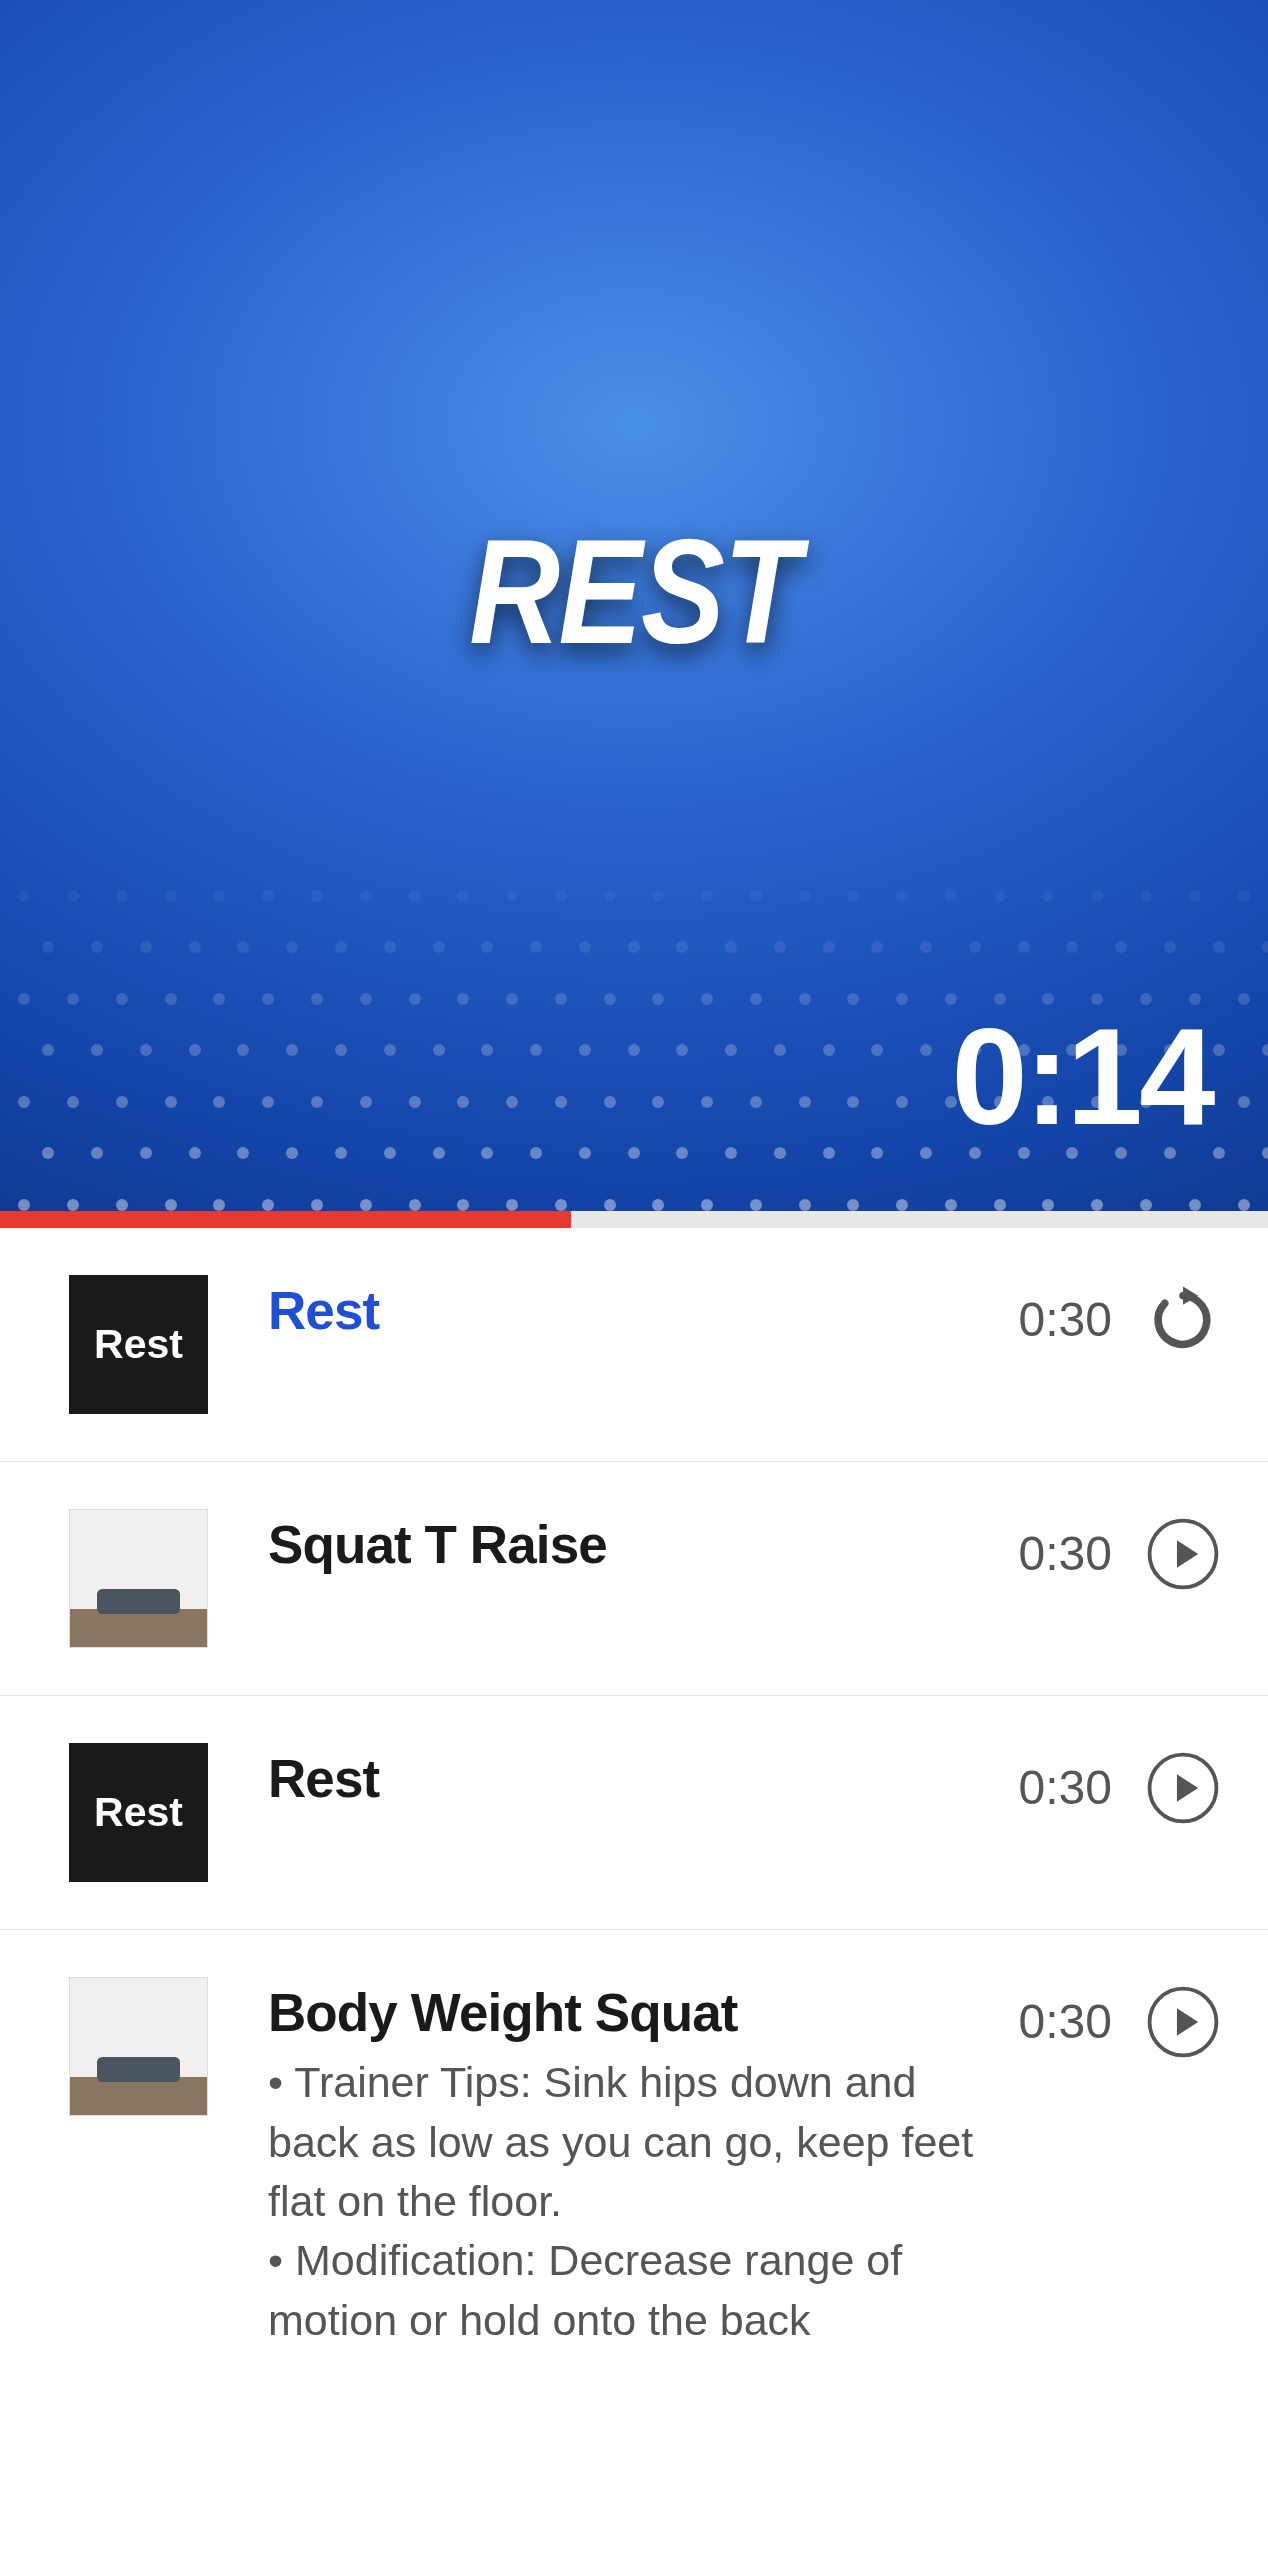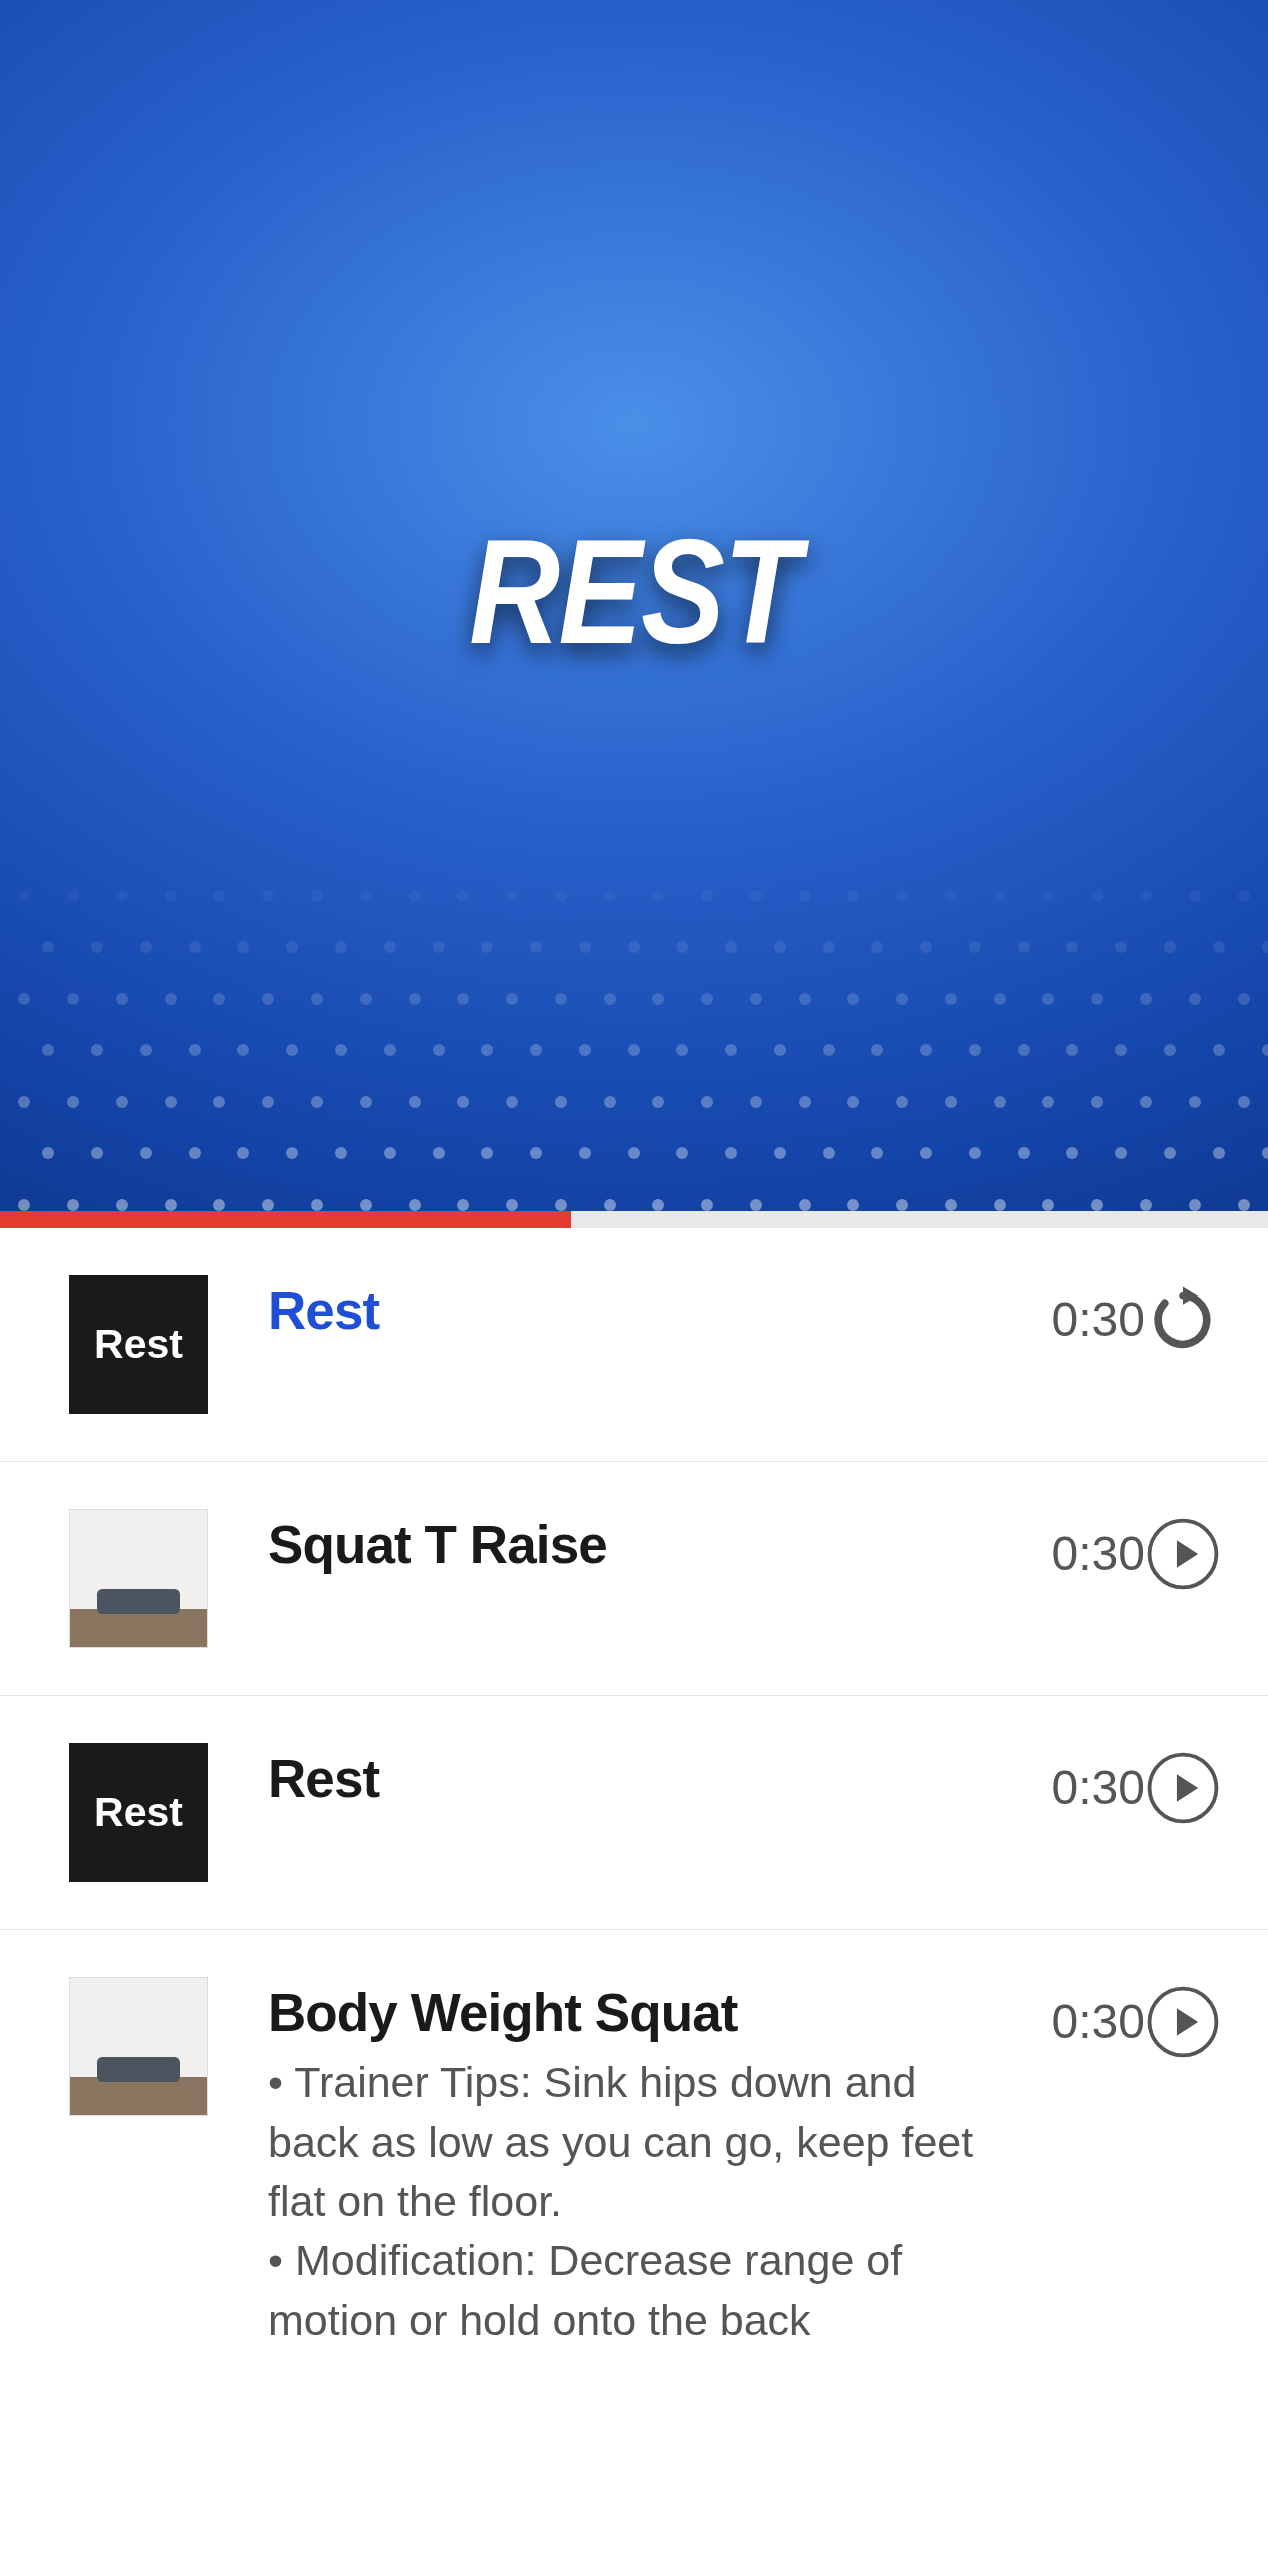--- a/index.html
+++ b/index.html
@@ -128,20 +128,21 @@
   }
   .item-desc {
     font-size: 43px;
     color: #555555;
     line-height: 1.38;
     font-weight: 400;
   }
   .item-meta {
     display: flex;
     align-items: center;
+    gap: 33px;
     flex-shrink: 0;
     padding-top: 6.9px;
     text-align: center;
   }
   .item-time {
     font-size: 48px;
     font-weight: 400;
     color: #555555;
   }
   .icon-btn {
@@ -350,20 +351,21 @@
         <div class="dot" style="opacity: 0.08;"></div>
         <div class="dot" style="opacity: 0.08;"></div>
         <div class="dot" style="opacity: 0.08;"></div>
         <div class="dot" style="opacity: 0.08;"></div>
         <div class="dot" style="opacity: 0.08;"></div>
         <div class="dot" style="opacity: 0.08;"></div>
         <div class="dot" style="opacity: 0.08;"></div>
       </div>
     </div>
   <div class="hero-title">REST</div>
+  <div class="hero-timer">0:14</div>
 </div>
 
 <div class="progress-bar">
   <div class="progress-fill" id="progress-fill" style="width: 45%;"></div>
 </div>
 
 <div class="list" id="list">
     <div class="item">
       <div class="thumb thumb-rest">Rest</div>
       <div class="item-body">

